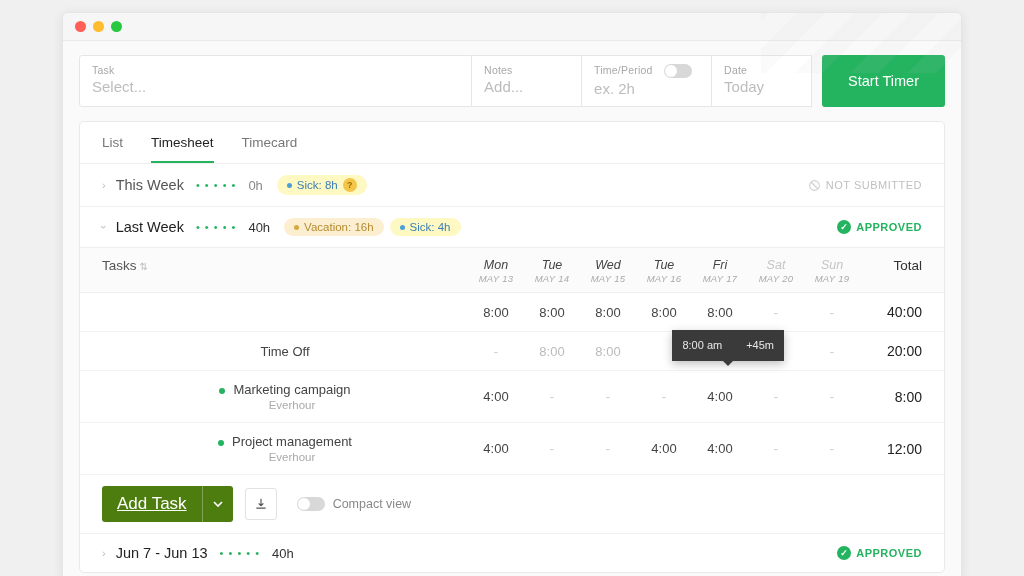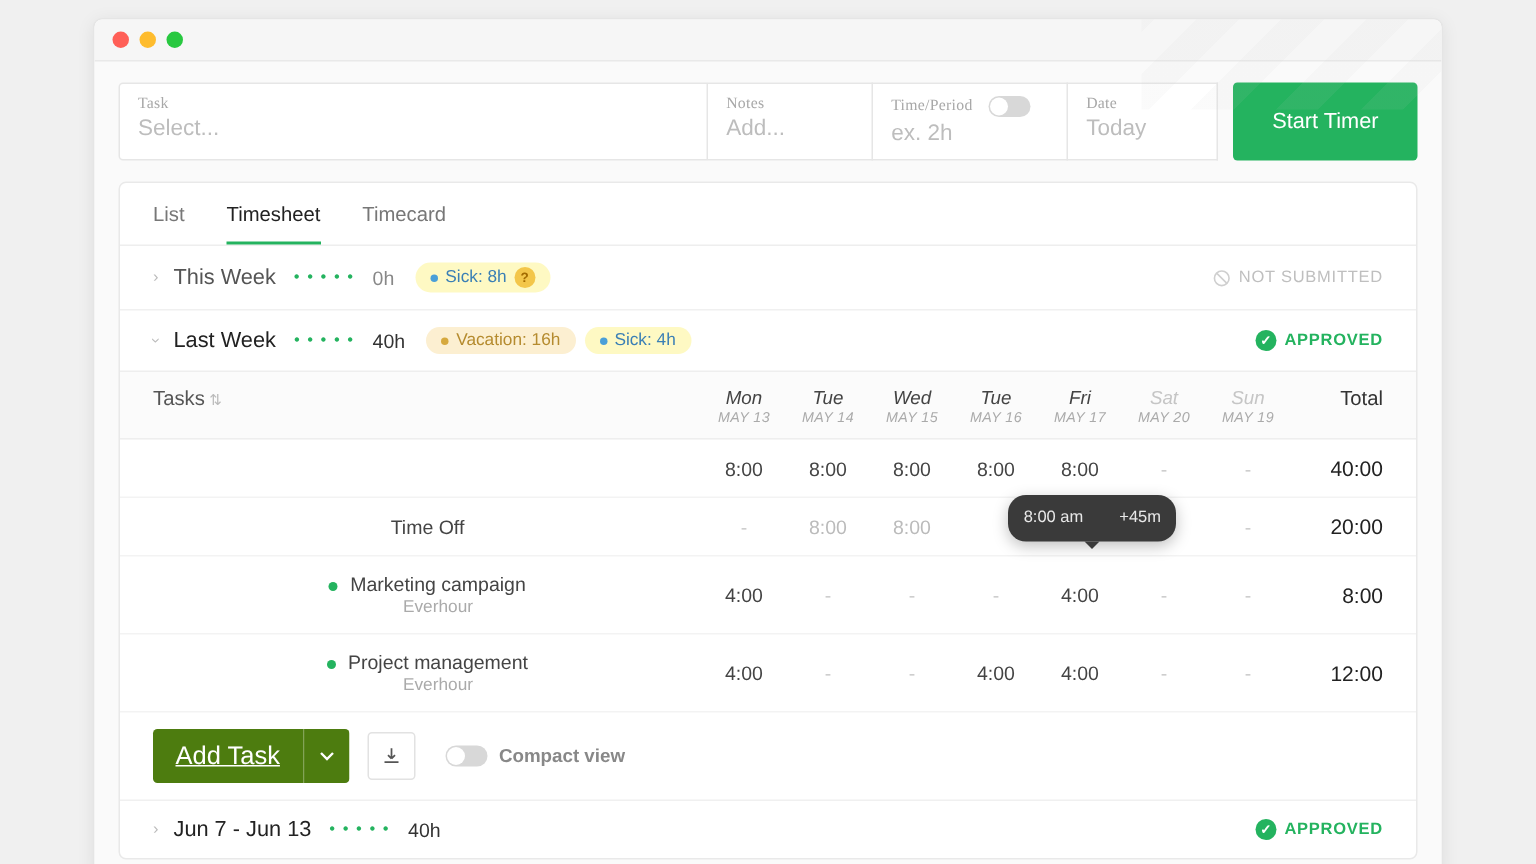--- a/index.html
+++ b/index.html
@@ -38,21 +38,21 @@
   background: repeating-linear-gradient(135deg, rgba(200,200,200,0.08) 0 20px, transparent 20px 40px);
   pointer-events:none;
 }
 .traffic { display:flex; gap:7px; }
 .dot { width:11px; height:11px; border-radius:50%; }
 .dot.r{background:#ff5f57;} .dot.y{background:#febc2e;} .dot.g{background:#28c840;}
 .content { padding: 14px 16px 10px; background:#fafafa;}
 .top-row { display:flex; gap:0; margin-bottom:14px;}
 .field { background:#fff; border:1px solid #e6e6e6; padding:8px 12px 9px; }
 .field + .field { border-left:none; }
-.field-label { font-size:10.5px; color:#a8a8a8; margin-bottom:2px; letter-spacing:0.2px;font-family:Liberation Serif, serif;}
+.field-label { font-size:10.5px; color:#a8a8a8; margin-bottom:2px; letter-spacing:0.2px;}
 .field-value { font-size:15px; color:#bdbdbd; }
 .field.task { flex: 1 1 auto; border-top-left-radius:3px; border-bottom-left-radius:3px;}
 .field.notes { width:110px; }
 .field.time { width:130px; position:relative;}
 .field.date { width:100px; border-top-right-radius:0; border-bottom-right-radius:0;}
 .start-btn {
   background:#24b35f; color:#fff; border:none; font-size:14.5px;
   padding:0 26px; cursor:pointer; border-radius:3px; margin-left:10px;
 }
 .toggle { display:inline-block; width:28px; height:14px; background:#d8d8d8; border-radius:8px; vertical-align:middle; margin-left:8px; position:relative;}
@@ -92,33 +92,33 @@
 .trow .col-task{display:flex;flex-direction:column;align-items:center;}
 .tname{font-size:13px;color:#444;}
 .tproj{font-size:11.5px;color:#aaa;margin-top:2px;}
 .bullet{width:6px;height:6px;border-radius:50%;background:#24b35f;display:inline-block;margin-right:8px;vertical-align:middle;}
 .cell{width:56px;text-align:center;font-size:13px;color:#444;}
 .cell.dash{color:#ccc;}
 .cell.gray{color:#bbb;}
 .tot{width:62px;text-align:right;font-size:14px;color:#222;font-weight:500;}
 .totals-row .cell, .totals-row .tot{font-weight:500;}
 .tooltip{
-  position:absolute; background:#3a3a3a; color:#e8e8e8; border-radius:12px;
+  position:absolute; background:#3a3a3a; color:#e8e8e8; border-radius:0;
   padding:7px 10px; font-size:11px; line-height:1.5; z-index:5;
   box-shadow:0 3px 10px rgba(0,0,0,0.25);
 }
 .tooltip::after{content:"";position:absolute;bottom:-5px;left:50%;margin-left:-5px;border:5px solid transparent;border-top-color:#3a3a3a;border-bottom:none;}
 .tt-row{display:flex;justify-content:space-between;gap:24px;}
 .actions-row{display:flex;align-items:center;gap:12px;padding:11px 22px;border-bottom:1px solid #f0f0f0;}
 .add-task{display:flex;}
 .add-task button{background:#4d7c0f;color:#fff;border:none;padding:8px 15px;font-size:17px;cursor:pointer;text-decoration:underline;}
 .add-task button:first-child{border-radius:3px 0 0 3px;}
 .add-task button.dd{border-radius:0 3px 3px 0;border-left:1px solid rgba(255,255,255,0.3);padding:8px 10px;}
 .iconbtn{width:32px;height:32px;border:1px solid #e2e2e2;border-radius:3px;background:#fff;display:flex;align-items:center;justify-content:center;color:#666;cursor:pointer;}
-.compact{display:flex;align-items:center;gap:8px;color:#888;font-size:12.5px;font-weight:bold;}
+.compact{display:flex;align-items:center;gap:8px;color:#888;font-size:12.5px;}
 </style>
 </head>
 <body>
 
 <div class="browser-frame">
   <div class="title-bar">
     <div class="traffic">
       <div class="dot r"></div>
       <div class="dot y"></div>
       <div class="dot g"></div>

